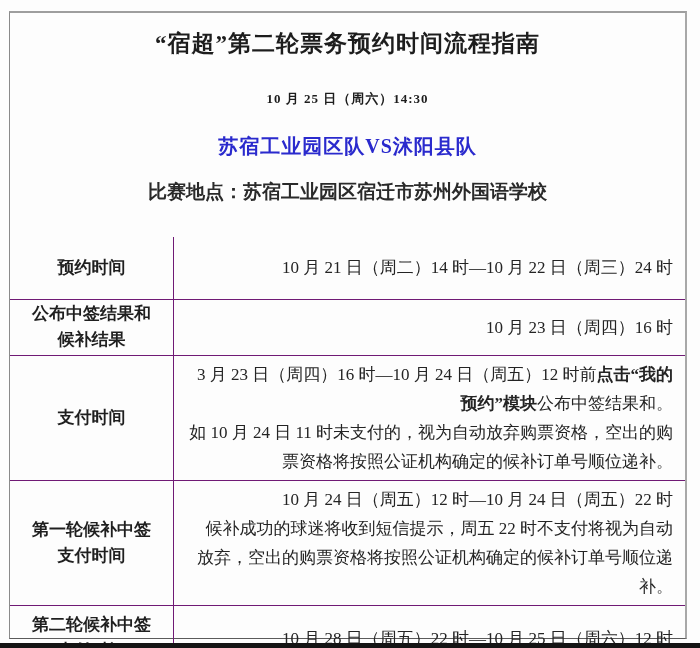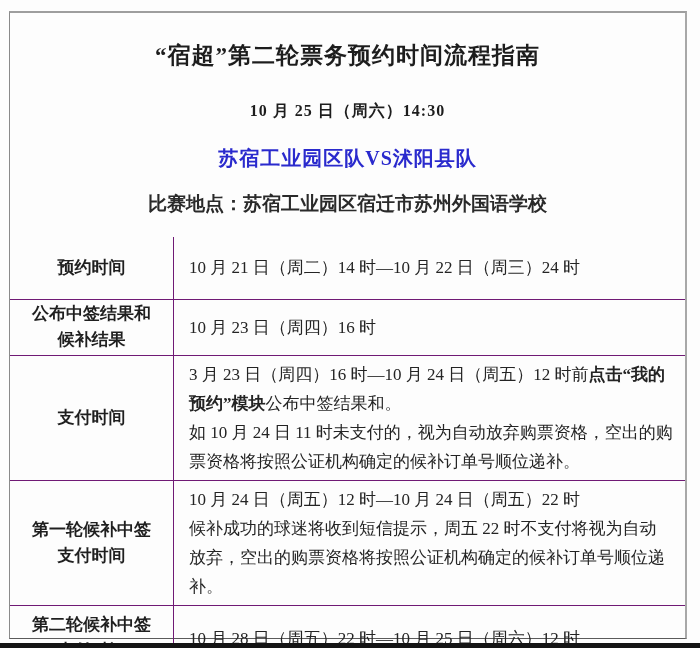--- a/index.html
+++ b/index.html
@@ -24,31 +24,31 @@
     border-right: 2px solid #a8a8a8;
     border-bottom: 1px solid #5a5a5a;
     box-sizing: content-box;
   }
   .header {
     height: 224px;
     text-align: center;
     overflow: hidden;
   }
   .title {
-    margin: 12px;
+    margin: 0;
     padding-top: 15px;
     font-size: 23px;
     font-weight: 700;
     letter-spacing: 1px;
     line-height: 32px;
     color: #1d1d1d;
   }
   .datetime {
     margin-top: 28px;
-    font-size: 16px;
+    font-size: 13px;
     font-weight: 700;
     line-height: 22px;
     letter-spacing: 1px;
     color: #1d1d1d;
   }
   .matchup {
     margin-top: 20px;
     font-size: 20px;
     font-weight: 700;
     line-height: 33px;
@@ -80,20 +80,21 @@
     white-space: pre-line;
     line-height: 26px;
     color: #1f1f1f;
     padding: 0 6px;
   }
   table.schedule td {
     font-size: 17px;
     padding: 4px 12px 4px 15px;
     line-height: 29px;
     color: #242424;
+    text-align: right;
   }
   table.schedule td p { margin: 0; }
   table.schedule td .bold { font-weight: 700; }
   
   table.schedule tr:nth-child(1) { height: 62px; }
   table.schedule tr:nth-child(2) { height: 56px; }
   table.schedule tr:nth-child(3) { height: 115px; }
   table.schedule tr:nth-child(4) { height: 104px; }
   table.schedule tr:nth-child(5) { height: 66px; }
   .bottom-bar {

